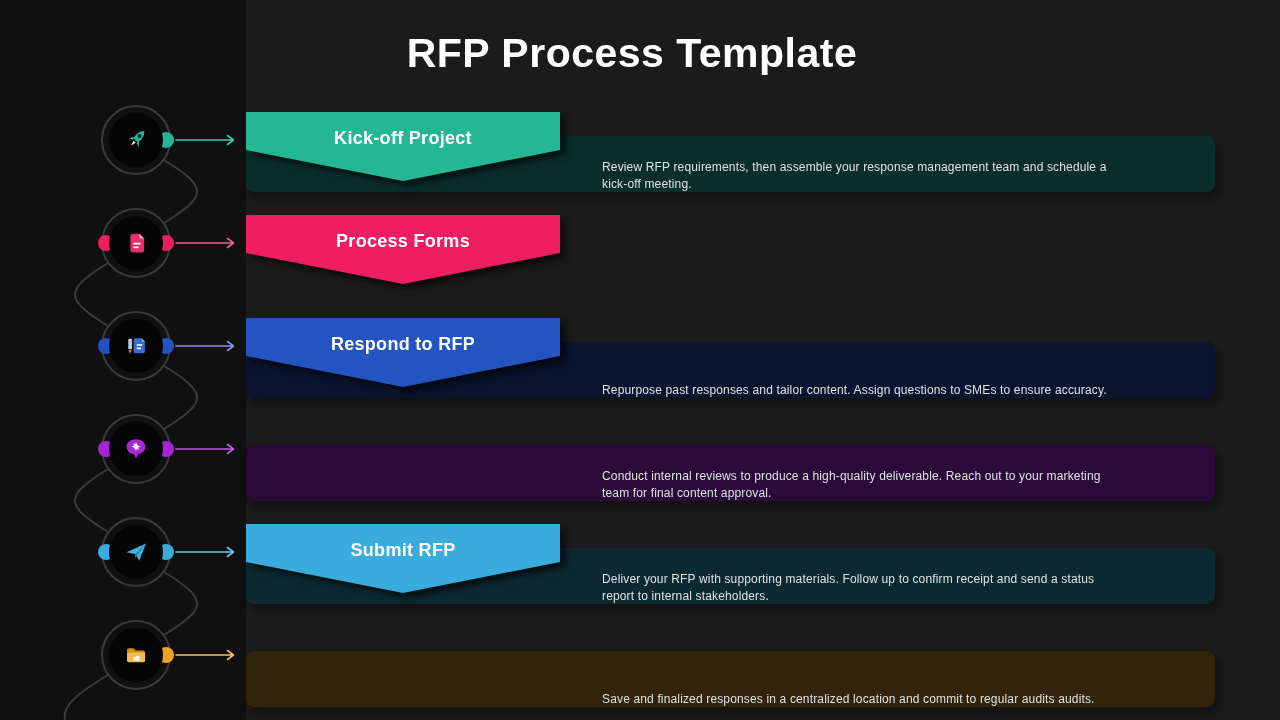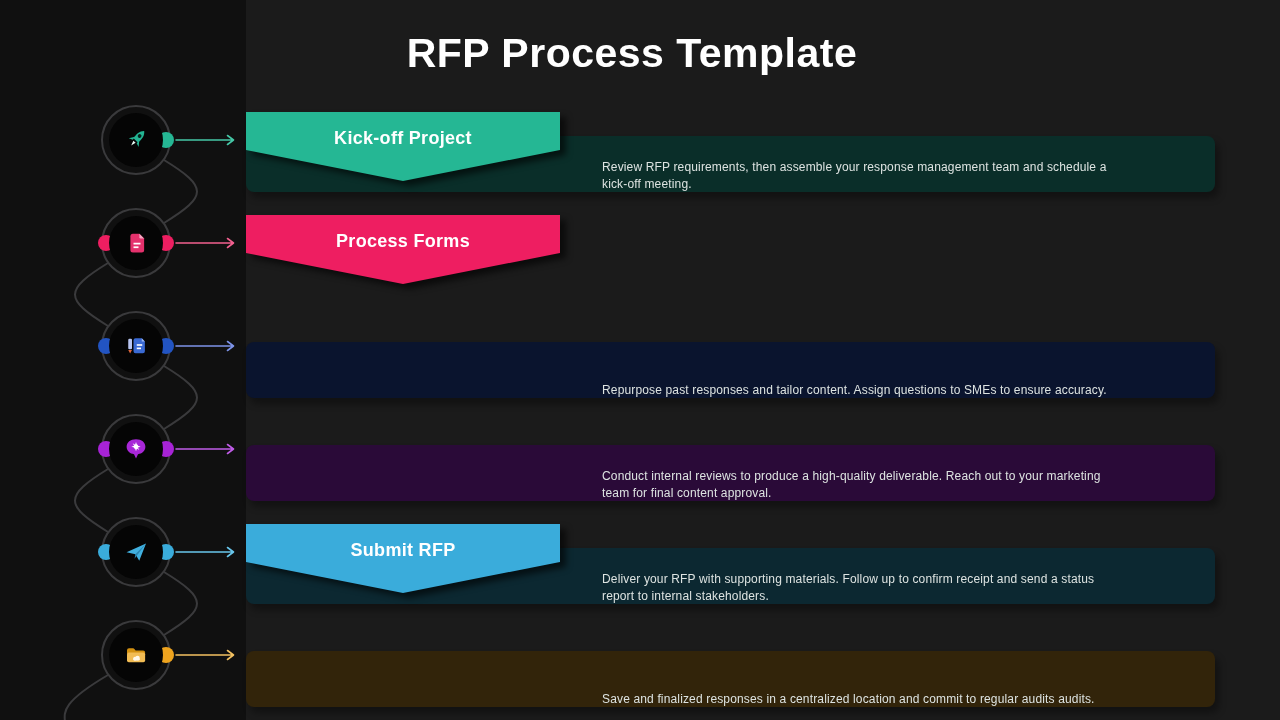--- a/index.html
+++ b/index.html
@@ -122,20 +122,25 @@
 
   <div class="row" style="top: 318px; --accent: #2254C2; --panel: #0A142E; --arrow: #7D93E8;">
     <span class="dot dot-left"></span>
     <span class="dot dot-right"></span>
     <svg class="arrow" width="64" height="14" viewBox="0 0 64 14">
       <path d="M1 7 H58 M52.5 2.5 L58.5 7 L52.5 11.5" fill="none" stroke="currentColor" stroke-width="1.6" stroke-linecap="round" stroke-linejoin="round"></path>
     </svg>
     <div class="panel">
       <p class="desc">Repurpose past responses and tailor content. Assign questions to SMEs to ensure accuracy.</p>
     </div>
+    <div class="banner-shadow">
+      <div class="banner">
+          <span class="banner-label">Respond to RFP</span>
+        </div>
+    </div>
     <div class="icon-wrap">
       <svg width="30" height="30" viewBox="0 0 24 24">
         <rect x="5.8" y="6.2" width="3" height="8.4" rx="0.9" fill="#b9c6f2"></rect>
         <path d="M5.8 15.2 h3 l-1.5 2.8 Z" fill="#e0663c"></path>
         <path d="M11.6 5.8 h5 l2.5 2.5 v7.9 a1.6 1.6 0 0 1 -1.6 1.6 h-5.9 a1.6 1.6 0 0 1 -1.6 -1.6 v-8.8 a1.6 1.6 0 0 1 1.6 -1.6 Z" fill="#3a6ad4"></path>
         <path d="M16.6 5.8 l2.5 2.5 h-2.5 Z" fill="#9db8f0"></path>
         <line x1="12.6" y1="11.2" x2="17" y2="11.2" stroke="#fff" stroke-width="1.3"></line>
         <line x1="12.6" y1="13.9" x2="16" y2="13.9" stroke="#fff" stroke-width="1.3"></line>
       </svg>
     </div>

